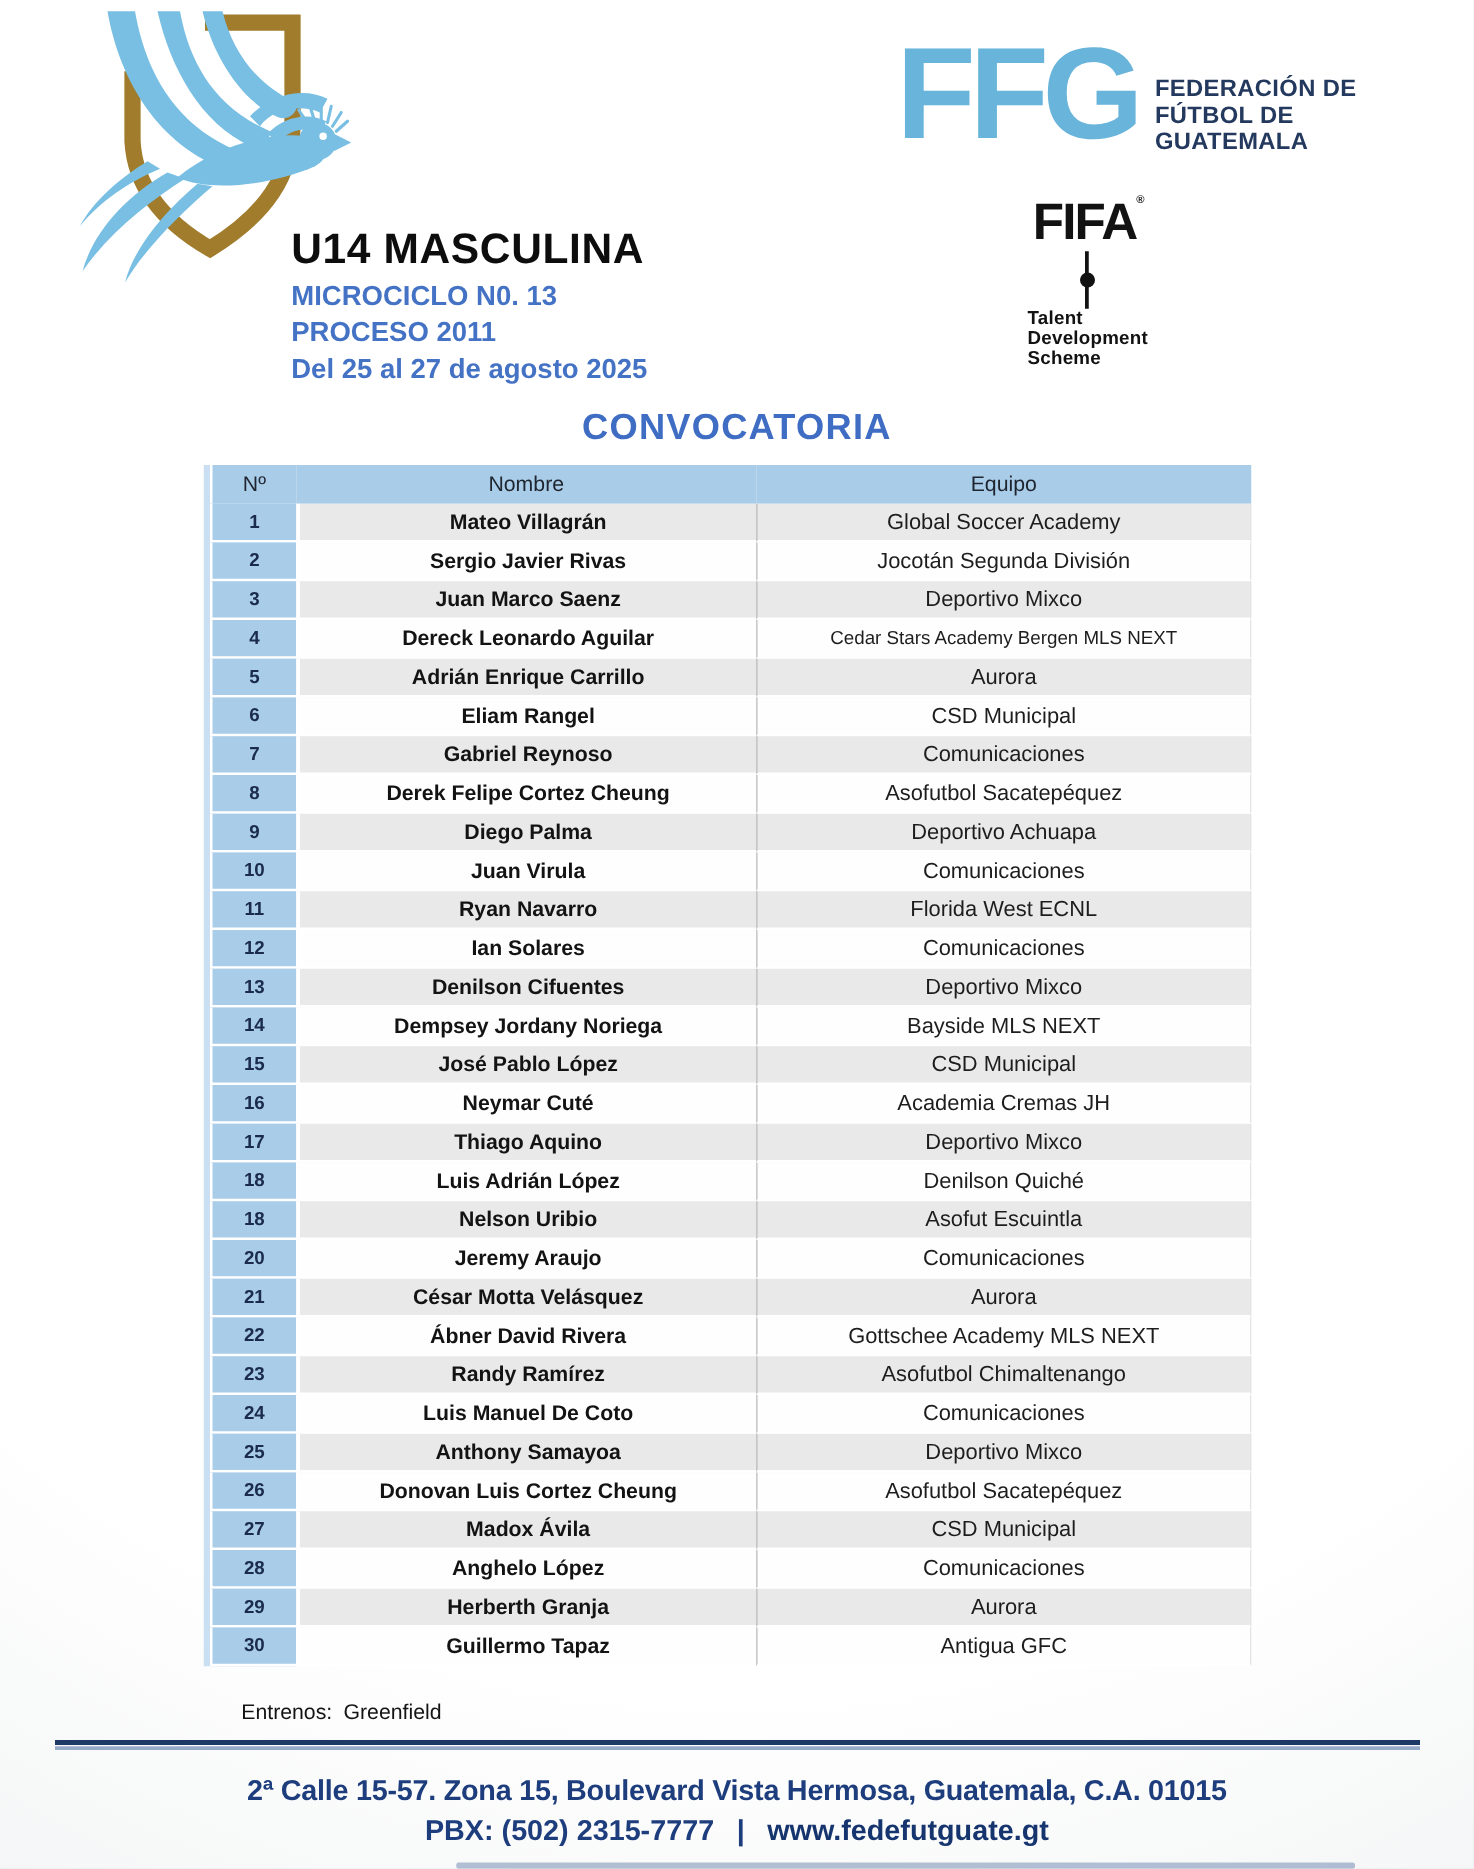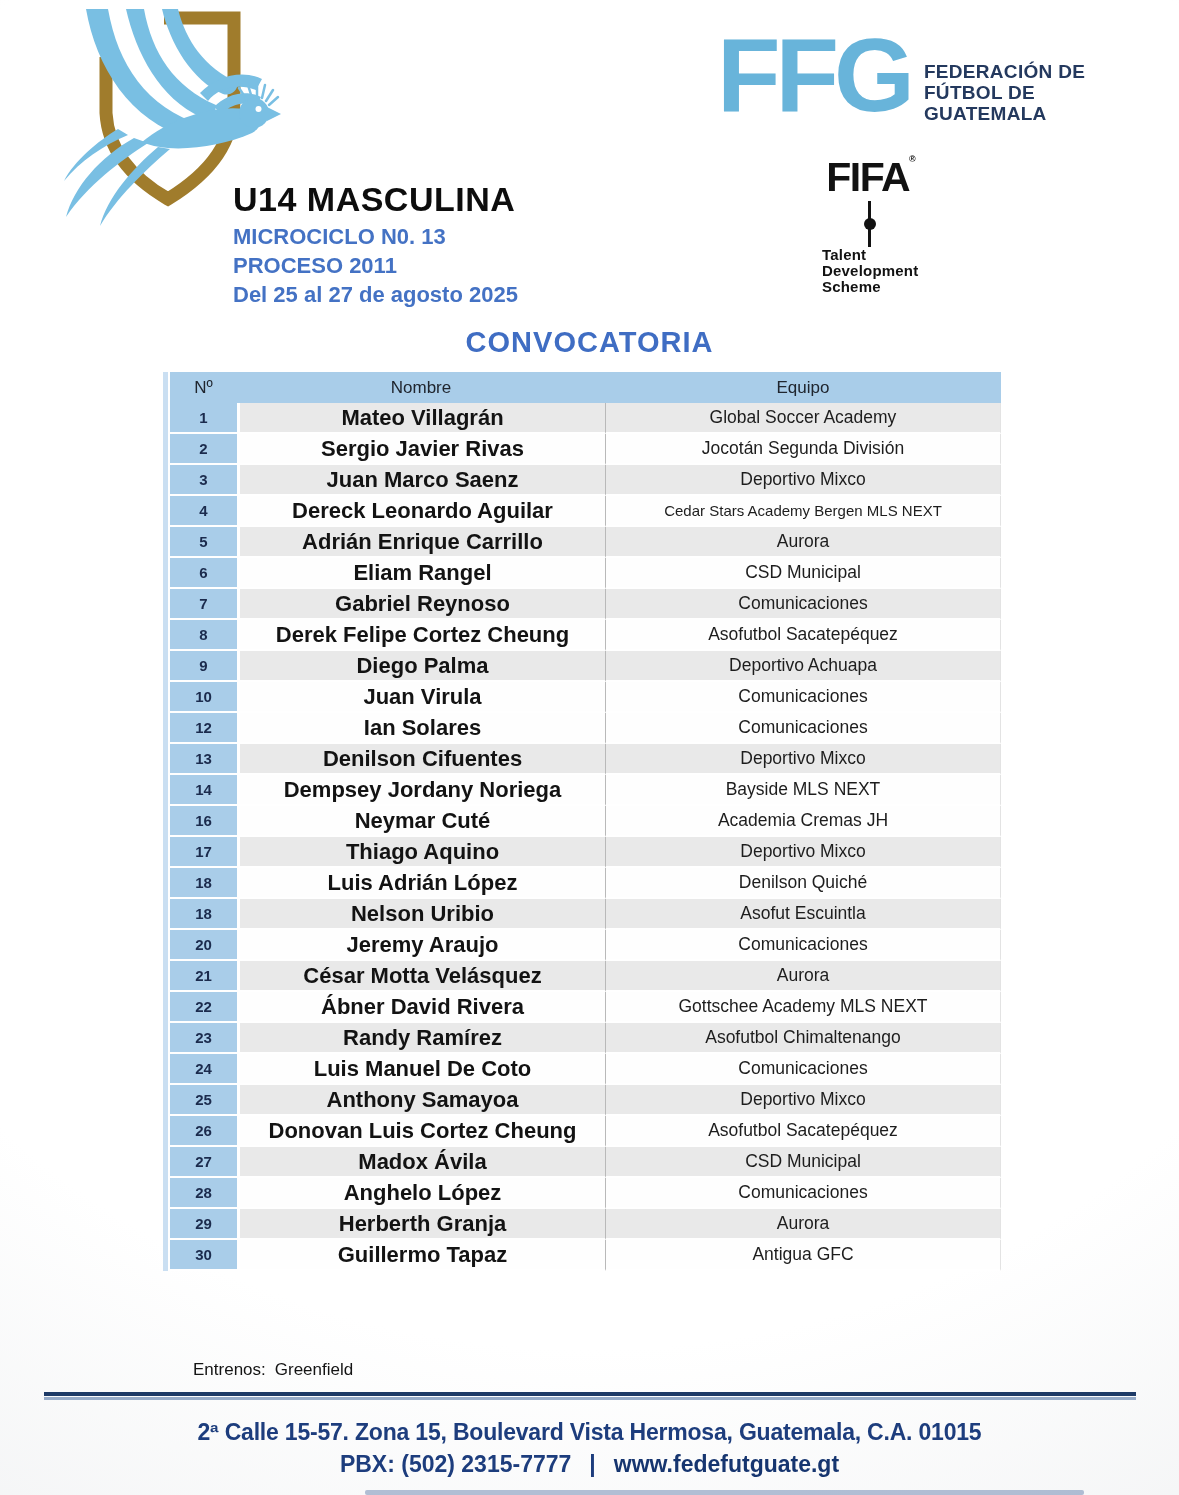--- a/index.html
+++ b/index.html
@@ -38,21 +38,21 @@
 
   
   .roster { position: absolute; left: 163px; top: 372px; width: 833px;
     border-collapse: separate; border-spacing: 0; table-layout: fixed;
     border-left: 5px solid #cadff2; }
   .roster th { background: #a9cde9; height: 31px; font-size: 17px; font-weight: normal; color: #20262f; text-align: center; }
   .roster th:first-child { border-left: 2px solid #ffffff; }
   .roster td { height: 31px; text-align: center; vertical-align: middle; }
   td.num { background: #a9cde9; font-weight: bold; font-size: 15px; color: #1b2b4d;
     border-bottom: 2px solid #ffffff; border-left: 2px solid #ffffff; }
-  td.name { font-weight: bold; font-size: 22px; color: #131313;
+  td.name { font-weight: bold; font-size: 17px; color: #131313;
     border-bottom: 2px solid #ffffff; border-left: 3px solid #ffffff; }
   td.team { font-size: 17.5px; color: #1d1d1d;
     border-bottom: 2px solid #ffffff; border-left: 1px solid #b9b9b9; border-right: 1px solid #e3e3e3; }
   td.team.small { font-size: 15px; }
   tr.odd  td.name, tr.odd  td.team { background: #e9e9e9; }
   tr.even td.name, tr.even td.team { background: #fefefe; }
 
   
   .training { position: absolute; left: 164px; top: 1360px; font-size: 17px; color: #141414; }
   .training .t-label { margin-right: 9px; margin-left: 29px; }
@@ -186,35 +186,45 @@
         <tr class="odd">
       <td class="num">9</td>
       <td class="name">Diego Palma</td>
       <td class="team">Deportivo Achuapa</td>
     </tr>
         <tr class="even">
       <td class="num">10</td>
       <td class="name">Juan Virula</td>
       <td class="team">Comunicaciones</td>
     </tr>
+        <tr class="odd">
+      <td class="num">11</td>
+      <td class="name">Ryan Navarro</td>
+      <td class="team">Florida West ECNL</td>
+    </tr>
         <tr class="even">
       <td class="num">12</td>
       <td class="name">Ian Solares</td>
       <td class="team">Comunicaciones</td>
     </tr>
         <tr class="odd">
       <td class="num">13</td>
       <td class="name">Denilson Cifuentes</td>
       <td class="team">Deportivo Mixco</td>
     </tr>
         <tr class="even">
       <td class="num">14</td>
       <td class="name">Dempsey Jordany Noriega</td>
       <td class="team">Bayside MLS NEXT</td>
     </tr>
+        <tr class="odd">
+      <td class="num">15</td>
+      <td class="name">José Pablo López</td>
+      <td class="team">CSD Municipal</td>
+    </tr>
         <tr class="even">
       <td class="num">16</td>
       <td class="name">Neymar Cuté</td>
       <td class="team">Academia Cremas JH</td>
     </tr>
         <tr class="odd">
       <td class="num">17</td>
       <td class="name">Thiago Aquino</td>
       <td class="team">Deportivo Mixco</td>
     </tr>

